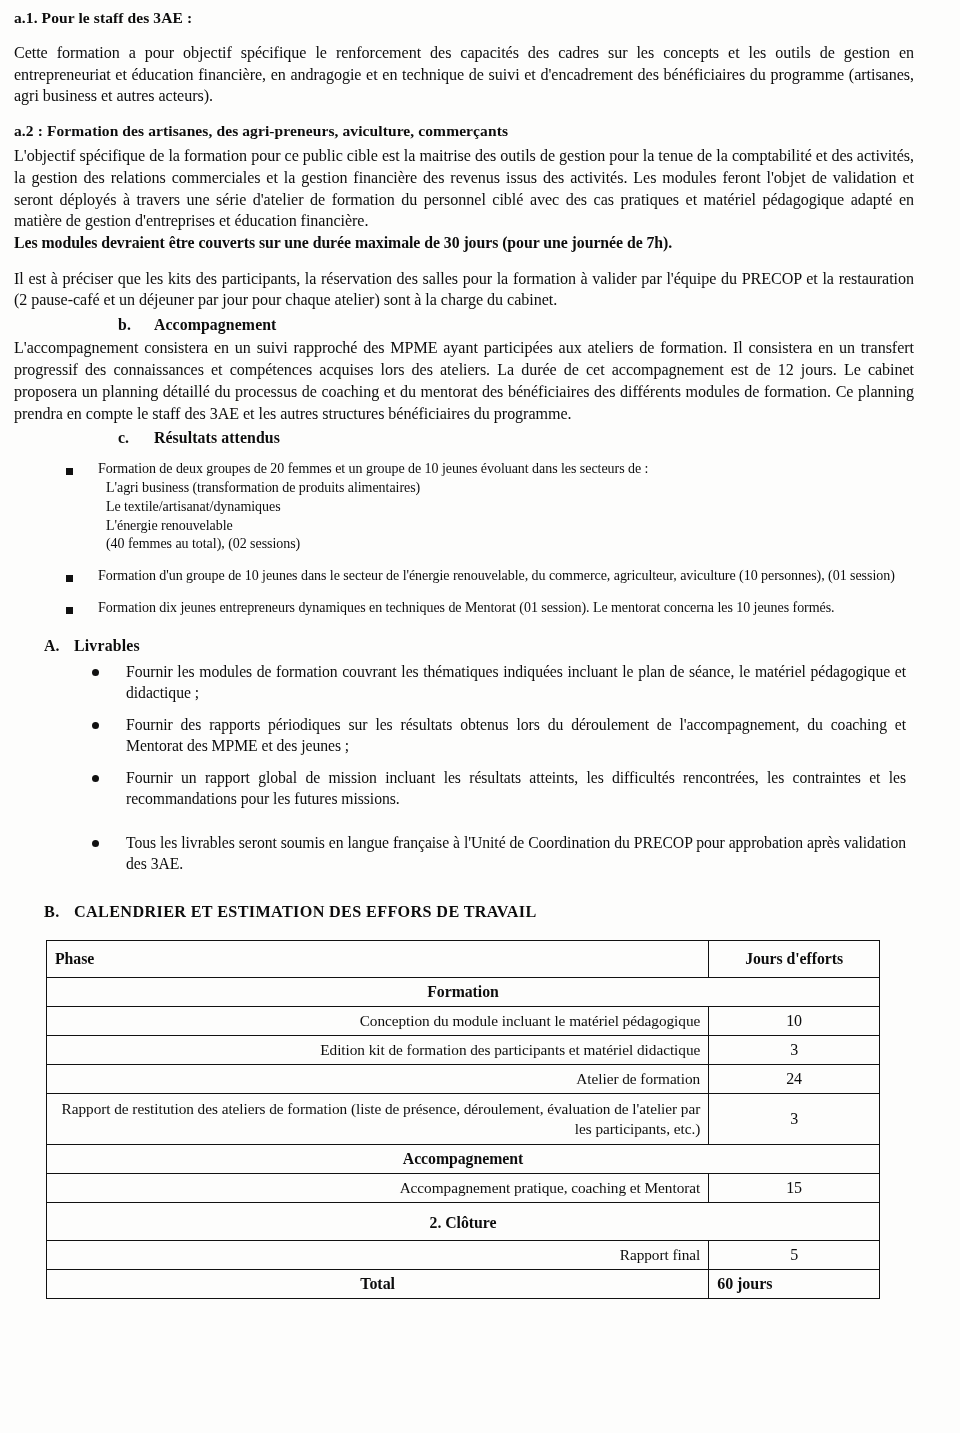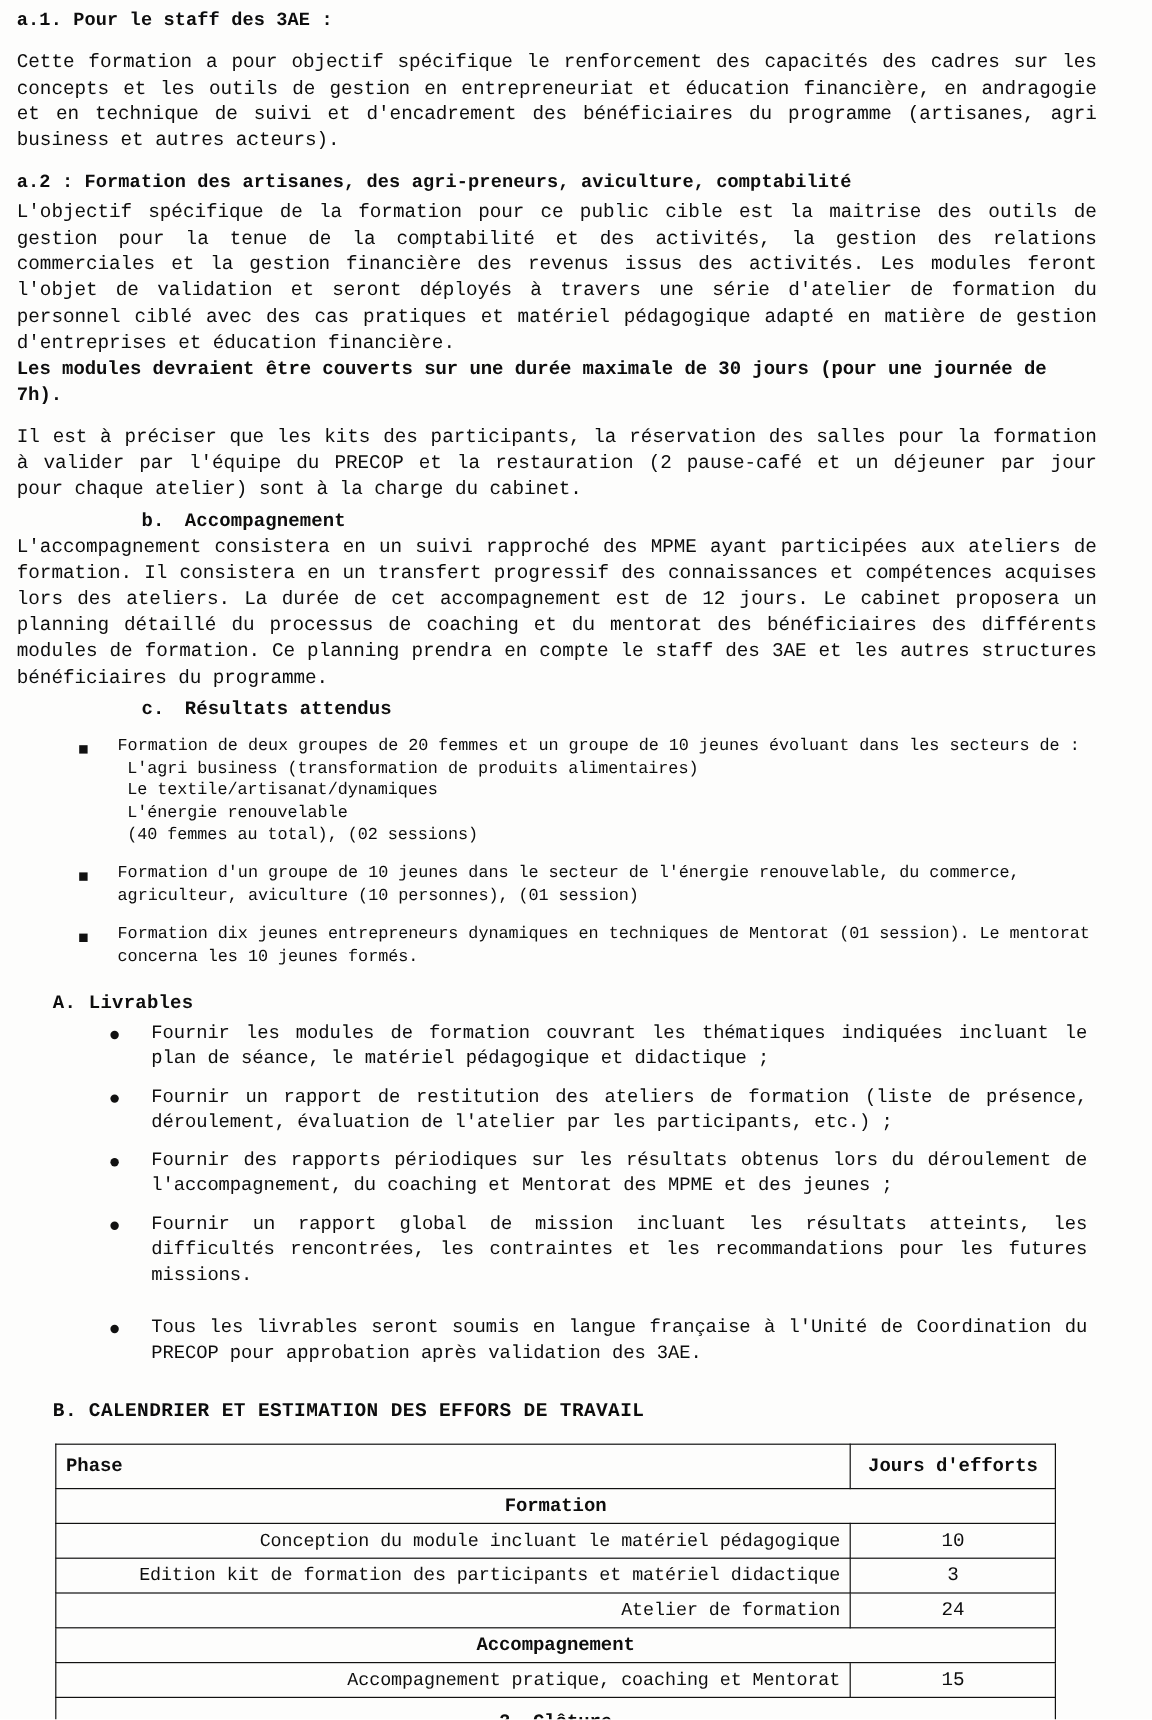--- a/index.html
+++ b/index.html
@@ -7,21 +7,21 @@
     margin: 0;
     padding: 0;
     background: #ffffff;
   }
   .page {
     position: relative;
     width: 960px;
     height: 1433px;
     margin: 0 auto;
     background: #fdfdfc;
-    font-family: Liberation Mono, monospace;
+    font-family: Liberation Serif, serif;
     color: #0d0d0d;
     box-sizing: border-box;
     padding: 8px 46px 12px 14px;
     overflow: hidden;
   }
 
   
   .h-sub {
     font-size: 15.5px;
     font-weight: bold;
@@ -193,21 +193,21 @@
 <body>
 
 <div class="page">
 
   <div class="h-sub">a.1. Pour le staff des 3AE :</div>
   <div class="spacer-10"></div>
   <p class="para">Cette formation a pour objectif spécifique le renforcement des capacités des cadres sur les concepts et les outils de gestion en entrepreneuriat et éducation financière, en andragogie et en technique de suivi et d'encadrement des bénéficiaires du programme (artisanes, agri business et autres acteurs).</p>
 
   <div class="spacer-14"></div>
 
-  <div class="h-sub">a.2 : Formation des artisanes, des agri-preneurs, aviculture, comptabilité</div>
+  <div class="h-sub">a.2 : Formation des artisanes, des agri-preneurs, aviculture, commerçants</div>
   <p class="para">L'objectif spécifique de la formation pour ce public cible est la maitrise des outils de gestion pour la tenue de la comptabilité et des activités, la gestion des relations commerciales et la gestion financière des revenus issus des activités. Les modules feront l'objet de validation et seront déployés à travers une série d'atelier de formation du personnel ciblé avec des cas pratiques et matériel pédagogique adapté en matière de gestion d'entreprises et éducation financière.</p>
   <p class="bold-line">Les modules devraient être couverts sur une durée maximale de 30 jours (pour une journée de 7h).</p>
 
   <div class="spacer-14"></div>
 
   <p class="para">Il est à préciser que les kits des participants, la réservation des salles pour la formation à valider par l'équipe du PRECOP et la restauration (2 pause-café et un déjeuner par jour pour chaque atelier) sont à la charge du cabinet.</p>
 
   <div class="lettered">
     <span class="ltr">b.</span><span>Accompagnement</span>
   </div>
@@ -240,21 +240,20 @@
   <div class="spacer-6"></div>
 
   <div class="alpha-head">
     <span class="ltr">A.</span><span>Livrables</span>
   </div>
 
   <div class="spacer-6"></div>
 
   <ul class="rd-list">
     <li>Fournir les modules de formation couvrant les thématiques indiquées incluant le plan de séance, le matériel pédagogique et didactique ;</li>
-    <li>Fournir un rapport de restitution des ateliers de formation (liste de présence, déroulement, évaluation de l'atelier par les participants, etc.) ;</li>
     <li>Fournir des rapports périodiques sur les résultats obtenus lors du déroulement de l'accompagnement, du coaching et Mentorat des MPME et des jeunes ;</li>
     <li>Fournir un rapport global de mission incluant les résultats atteints, les difficultés rencontrées, les contraintes et les recommandations pour les futures missions.</li>
     <li class="gap-above">Tous les livrables seront soumis en langue française à l'Unité de Coordination du PRECOP pour approbation après validation des 3AE.</li>
   </ul>
 
   <div class="spacer-18"></div>
 
   <div class="alpha-head caps">
     <span class="ltr">B.</span><span>CALENDRIER ET ESTIMATION DES EFFORS DE TRAVAIL</span>
   </div>
@@ -281,20 +280,24 @@
         </tr>
         <tr>
           <td class="label">Edition kit de formation des participants et matériel didactique</td>
           <td class="num">3</td>
         </tr>
         <tr>
           <td class="label">Atelier de formation</td>
           <td class="num">24</td>
         </tr>
         <tr>
+          <td class="label two-line">Rapport de restitution des ateliers de formation (liste de présence, déroulement, évaluation de l'atelier par les participants, etc.)</td>
+          <td class="num">3</td>
+        </tr>
+        <tr>
           <td class="section" colspan="2">Accompagnement</td>
         </tr>
         <tr>
           <td class="label">Accompagnement pratique, coaching et Mentorat</td>
           <td class="num">15</td>
         </tr>
         <tr>
           <td class="section left" colspan="2">2. Clôture</td>
         </tr>
         <tr>

